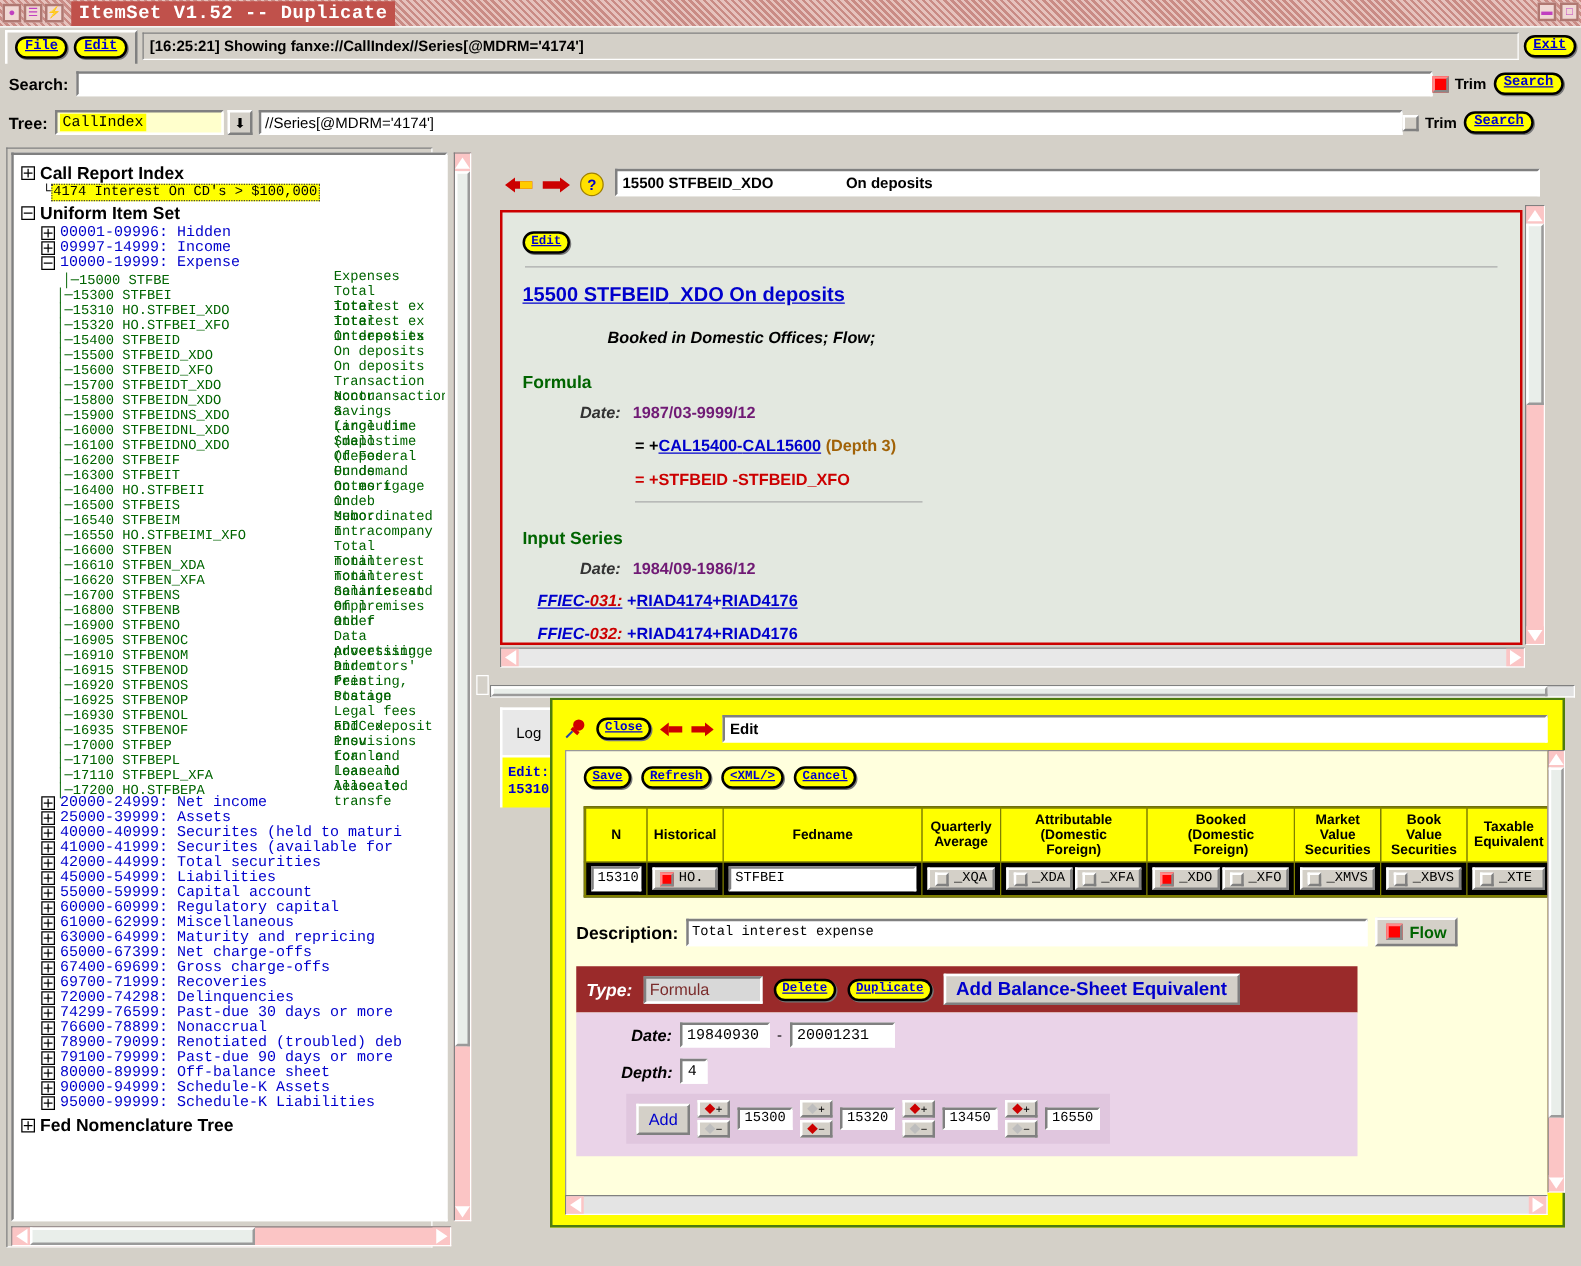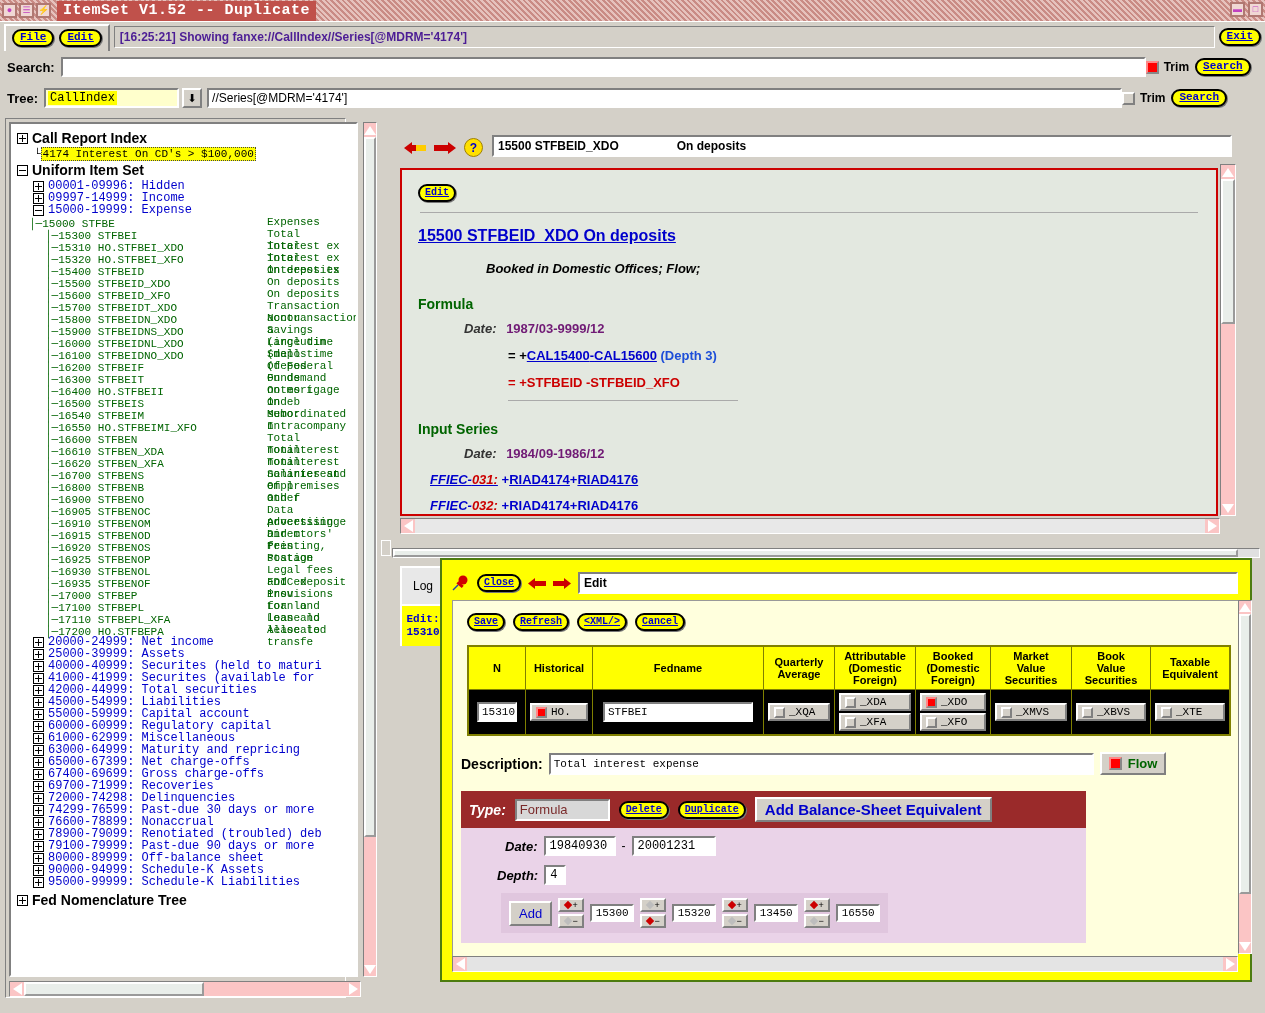--- a/index.html
+++ b/index.html
@@ -49,21 +49,21 @@
     padding:0px 6px 1px 6px;line-height:13px;
     box-shadow:1px 1px 0 #777;cursor:pointer;white-space:nowrap;
     text-decoration:underline;
   }
   .pill.small{font-size:10px;padding:0 5px 1px 5px;}
   .statusfield{
     flex:1;margin-left:4px;margin-right:4px;height:22px;background:#d4d0c8;
     border-top:1px solid #808080;border-left:1px solid #808080;
     border-bottom:1px solid #fff;border-right:1px solid #fff;
     display:flex;align-items:center;padding-left:5px;box-sizing:border-box;
-    color:#4c1d95;font-weight:bold;font-size:12px;
+    color:#000000;font-weight:bold;font-size:12px;
   }
   .exitwrap{margin-right:4px;}
 
   
   .searchrow{
     position:absolute;left:0;width:1265px;height:24px;display:flex;align-items:center;
   }
   .srow1{top:55px;}
   .srow2{top:86px;}
   .lbl{font-weight:bold;font-size:13px;color:#000;padding-left:7px;}
@@ -180,21 +180,21 @@
     color:#0000cc;font-weight:bold;font-size:16px;text-decoration:underline;cursor:pointer;
   }
   .docsub{font-style:italic;font-size:13px;color:#000;margin:16px 0 0 68px;font-weight:bold;}
   .sechead{color:#006400;font-weight:bold;font-size:14px;margin-top:20px;}
   .dateline{margin:9px 0 0 46px;font-size:13px;}
   .dateitalic{font-style:italic;color:#333;font-weight:bold;}
   .datev{font-weight:bold;color:#701a75;margin-left:6px;}
   .formula{margin:12px 0 0 90px;font-size:13px;font-weight:bold;}
   .flink{color:#0000cc;text-decoration:underline;cursor:pointer;}
   .fred{color:#cc0000;}
-  .fgray{color:#1d4ed8;font-weight:bold;}
+  .fgray{color:#a16207;font-weight:bold;}
   .shortrule{height:1px;background:#aaa;width:230px;margin:10px 0 0 90px;}
   .isrow{margin:11px 0 0 12px;font-size:13px;font-weight:bold;}
   .ffiec{font-style:italic;text-decoration:underline;color:#0000cc;cursor:pointer;}
   .ffiec .num{color:#cc0000;}
   .ffiec2{font-style:italic;color:#0000cc;}
   .ffiec2 .num{color:#cc0000;}
   .blue{color:#0000cc;text-decoration:underline;cursor:pointer;}
 
   
   .editouter{position:absolute;left:392px;top:548px;width:868px;height:450px;background:#d4d0c8;}
@@ -247,21 +247,21 @@
     font-family:"Liberation Mono",monospace;font-size:11px;padding:2px 3px;display:inline-block;
     text-align:left;color:#000;
   }
   .chkbtn{
     background:#d4d0c8;border-top:2px solid #fff;border-left:2px solid #fff;
     border-bottom:2px solid #808080;border-right:2px solid #808080;box-sizing:border-box;
     padding:1px 4px;display:flex;align-items:center;gap:4px;cursor:pointer;
     font-family:"Liberation Mono",monospace;font-size:11px;color:#000;white-space:nowrap;
   }
   .chkbtn .cb{width:11px;height:11px;border-width:2px;}
-  .stack{display:flex;flex-direction:column;gap:2px;align-items:stretch;}
+  .stack{display:flex;flex-direction:row;gap:2px;align-items:stretch;}
 
   .descrow{display:flex;align-items:center;margin:16px 0 0 8px;gap:6px;}
   .desclbl{font-weight:bold;font-size:14px;}
   .descin{
     width:545px;height:22px;background:#fff;
     border-top:2px solid #808080;border-left:2px solid #808080;
     border-bottom:2px solid #fff;border-right:2px solid #fff;box-sizing:border-box;
     font-family:"Liberation Mono",monospace;font-size:11px;padding:3px;display:flex;align-items:center;
   }
   .flowbtn{
@@ -397,25 +397,25 @@
             <div class="tnode" style="padding-left: 16px;">
               <span class="pm plus"></span>
               <span class="grp">00001-09996: Hidden</span>
             </div>
             <div class="tnode" style="padding-left: 16px;">
               <span class="pm plus"></span>
               <span class="grp">09997-14999: Income</span>
             </div>
             <div class="tnode" style="padding-left: 16px;">
               <span class="pm"></span>
-              <span class="grp">15000-19999: Expense</span>
+              <span class="grp">10000-19999: Expense</span>
             </div>
           </div>
         <div id="leaf-list">
-            <div class="leafrow"><span class="leaf" style="margin-left: 12px;">│─15000 STFBE</span><span class="leafdesc">Expenses</span></div>
+            <div class="leafrow"><span class="leaf" style="margin-left: 33px;">│─15000 STFBE</span><span class="leafdesc">Expenses</span></div>
             <div class="leafrow"><span class="leaf" style="margin-left: 28px;">│─15300 STFBEI</span><span class="leafdesc">Total interest ex</span></div>
             <div class="leafrow"><span class="leaf" style="margin-left: 28px;">│─15310 HO.STFBEI_XDO</span><span class="leafdesc">Total interest ex</span></div>
             <div class="leafrow"><span class="leaf" style="margin-left: 28px;">│─15320 HO.STFBEI_XFO</span><span class="leafdesc">Total interest ex</span></div>
             <div class="leafrow"><span class="leaf" style="margin-left: 28px;">│─15400 STFBEID</span><span class="leafdesc">On deposits</span></div>
             <div class="leafrow"><span class="leaf" style="margin-left: 28px;">│─15500 STFBEID_XDO</span><span class="leafdesc">On deposits</span></div>
             <div class="leafrow"><span class="leaf" style="margin-left: 28px;">│─15600 STFBEID_XFO</span><span class="leafdesc">On deposits</span></div>
             <div class="leafrow"><span class="leaf" style="margin-left: 28px;">│─15700 STFBEIDT_XDO</span><span class="leafdesc">Transaction accou</span></div>
             <div class="leafrow"><span class="leaf" style="margin-left: 28px;">│─15800 STFBEIDN_XDO</span><span class="leafdesc">Nontransactions a</span></div>
             <div class="leafrow"><span class="leaf" style="margin-left: 28px;">│─15900 STFBEIDNS_XDO</span><span class="leafdesc">Savings (includin</span></div>
             <div class="leafrow"><span class="leaf" style="margin-left: 28px;">│─16000 STFBEIDNL_XDO</span><span class="leafdesc">Large time (depos</span></div>

